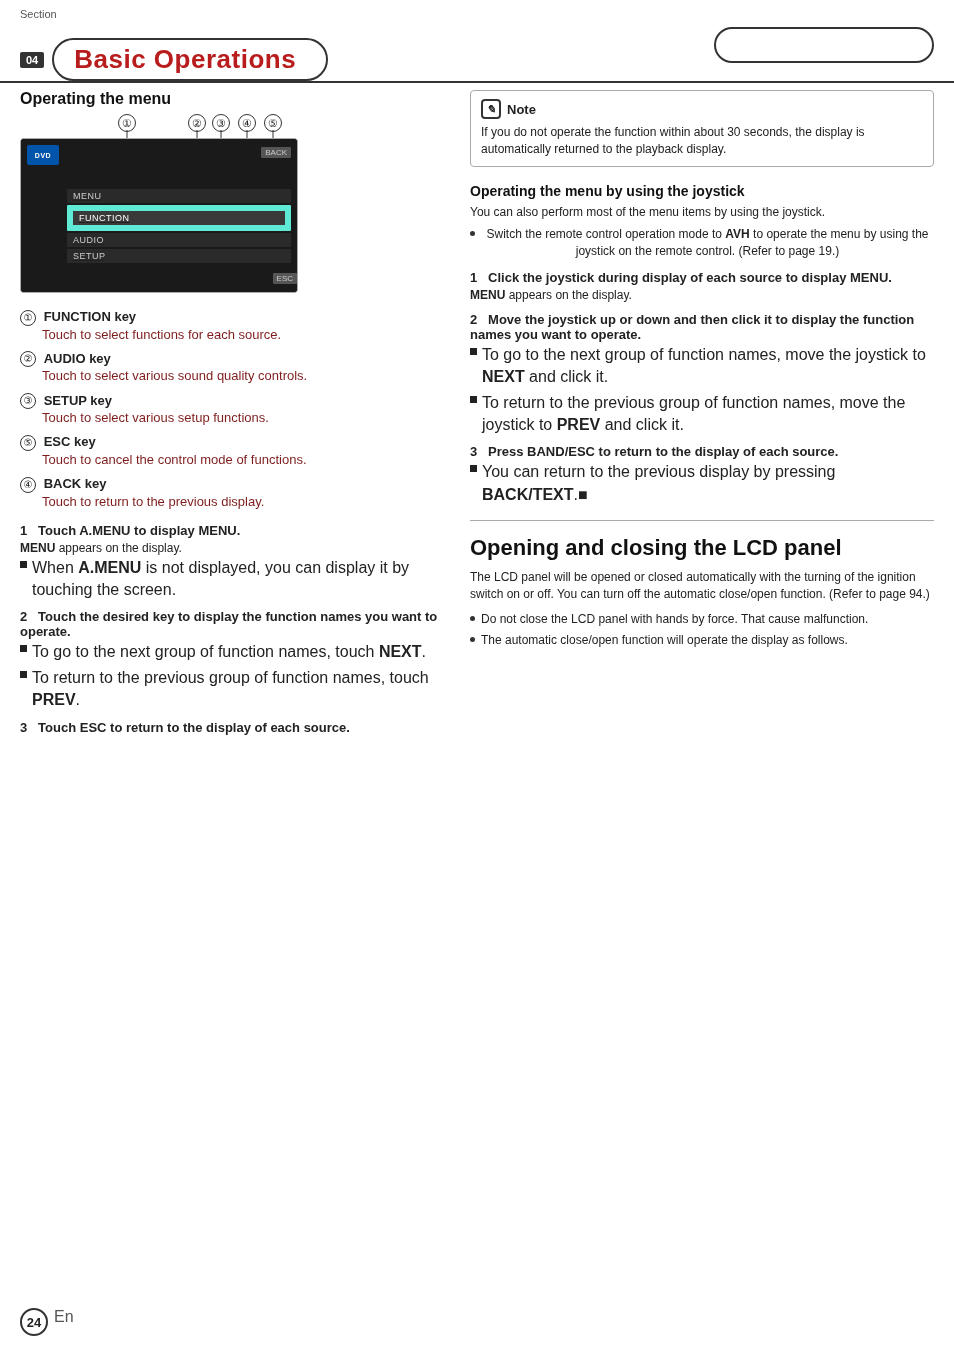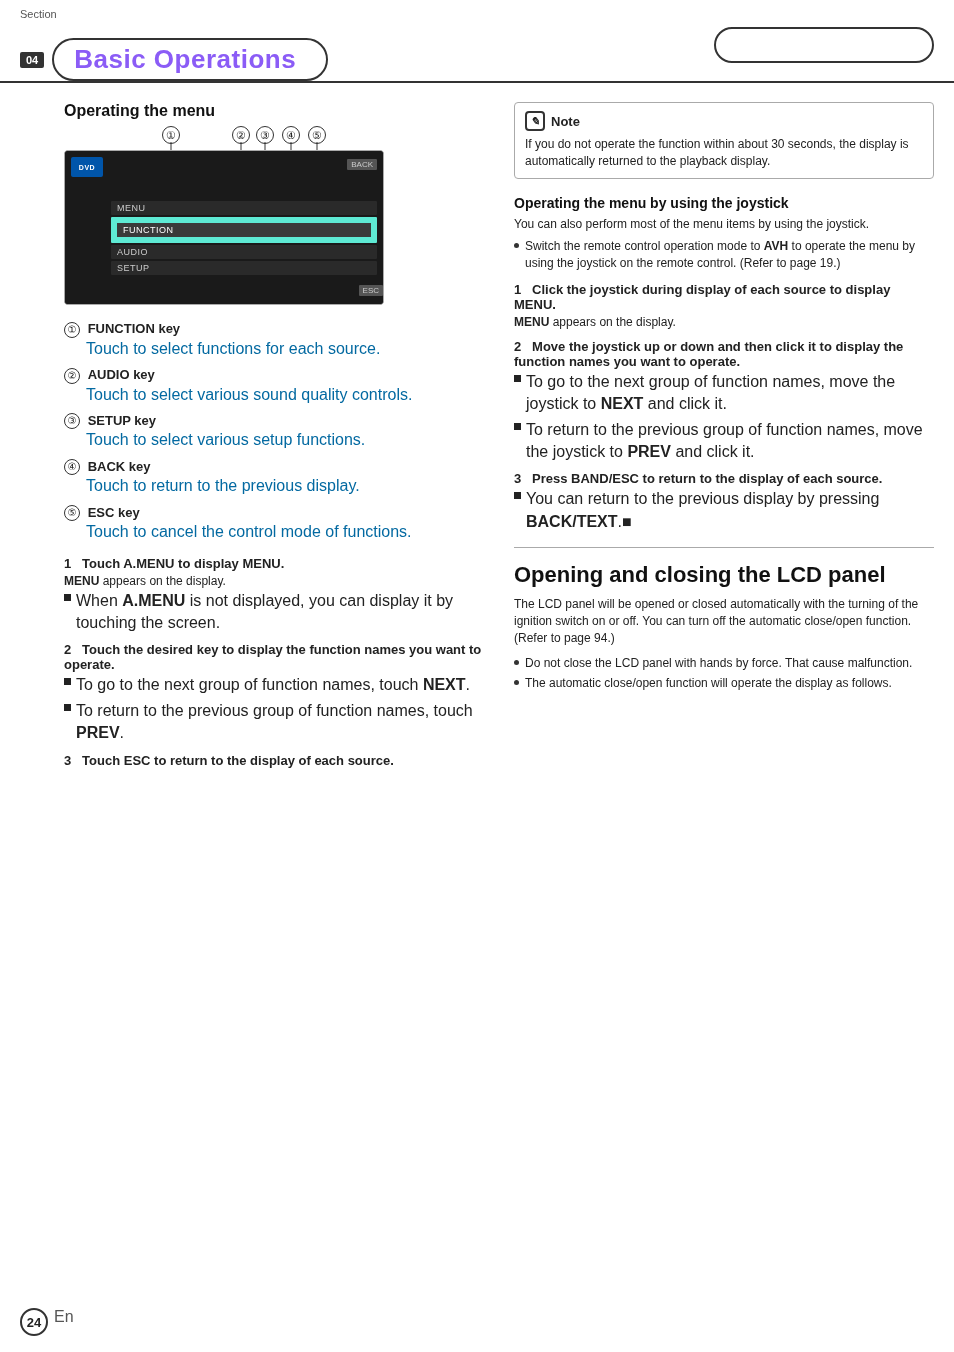--- a/index.html
+++ b/index.html
@@ -35,39 +35,38 @@
       color: #555;
       margin-right: 8px;
     }
     .header-title-pill {
       background: #fff;
       border: 2.5px solid #333;
       border-radius: 30px;
       padding: 4px 30px 4px 20px;
       font-size: 26px;
       font-weight: 900;
-      color: #8b5cf6;
+      color: #b91c1c;
       letter-spacing: 0.5px;
       margin-right: 30px;
       white-space: nowrap;
     }
     .header-right-pill {
       border: 2px solid #333;
       border-radius: 20px;
       width: 220px;
       height: 36px;
       margin-left: auto;
     }
 
     
     .main {
       display: flex;
-      padding: 19px 20px 20px 20px;
+      padding: 7px 20px 20px 20px;
       gap: 30px;
-      margin-left: 44px;
     }
     .left-col {
       flex: 0 0 420px;
       max-width: 420px;
     }
     .right-col {
       flex: 1;
     }
 
     
@@ -82,25 +81,26 @@
       font-weight: 900;
       color: #111;
       margin-bottom: 8px;
     }
 
     
     .device-image {
       border: 1.5px solid #aaa;
       border-radius: 4px;
       background: #111;
-      width: 320px;
+      width: 278px;
       height: 155px;
       margin-bottom: 12px;
       position: relative;
       overflow: visible;
+      text-decoration: underline;
     }
     .callout {
       font-size: 12px;
       color: #222;
       position: absolute;
       display: flex;
       align-items: center;
       justify-content: center;
       width: 18px;
       height: 18px;
@@ -189,22 +189,22 @@
       margin-right: 4px;
       vertical-align: middle;
     }
     .key-title {
       font-weight: 900;
       font-size: 13px;
       text-align: center;
     }
     .key-desc {
       margin-left: 22px;
-      font-size: 16px;
-      color: #0369a1;
+      font-size: 13px;
+      color: #7f1d1d;
       line-height: 1.4;
     }
 
     
     .step-block {
       margin-bottom: 8px;
     }
     .step-heading {
       font-weight: 900;
       font-size: 13px;
@@ -272,20 +272,21 @@
       margin-top: 14px;
     }
 
     
     .dot-bullet {
       display: flex;
       align-items: flex-start;
       margin-bottom: 4px;
       font-size: 12px;
       line-height: 1.4;
+      text-align: center;
     }
     .dot {
       display: inline-block;
       width: 5px;
       height: 5px;
       background: #333;
       border-radius: 50%;
       margin-top: 5px;
       margin-right: 6px;
       flex-shrink: 0;
@@ -396,28 +397,28 @@
         <span class="key-number">②</span>
         <span class="key-title"> AUDIO key</span>
         <div class="key-desc">Touch to select various sound quality controls.</div>
       </div>
       <div class="key-item">
         <span class="key-number">③</span>
         <span class="key-title"> SETUP key</span>
         <div class="key-desc">Touch to select various setup functions.</div>
       </div>
       <div class="key-item">
+        <span class="key-number">⑤</span>
+        <span class="key-title"> ESC key</span>
+        <div class="key-desc">Touch to cancel the control mode of functions.</div>
+      </div>
+      <div class="key-item">
         <span class="key-number">④</span>
         <span class="key-title"> BACK key</span>
         <div class="key-desc">Touch to return to the previous display.</div>
-      </div>
-      <div class="key-item">
-        <span class="key-number">⑤</span>
-        <span class="key-title"> ESC key</span>
-        <div class="key-desc">Touch to cancel the control mode of functions.</div>
       </div>
     </div>
 
     <div class="step-block">
       <div class="step-heading">1&nbsp;&nbsp; Touch A.MENU to display MENU.</div>
       <div class="step-text"><b>MENU</b> appears on the display.</div>
       <div class="bullet-item">
         <span class="bullet-square"></span>
         <span>When <b>A.MENU</b> is not displayed, you can display it by touching the screen.</span>
       </div>

